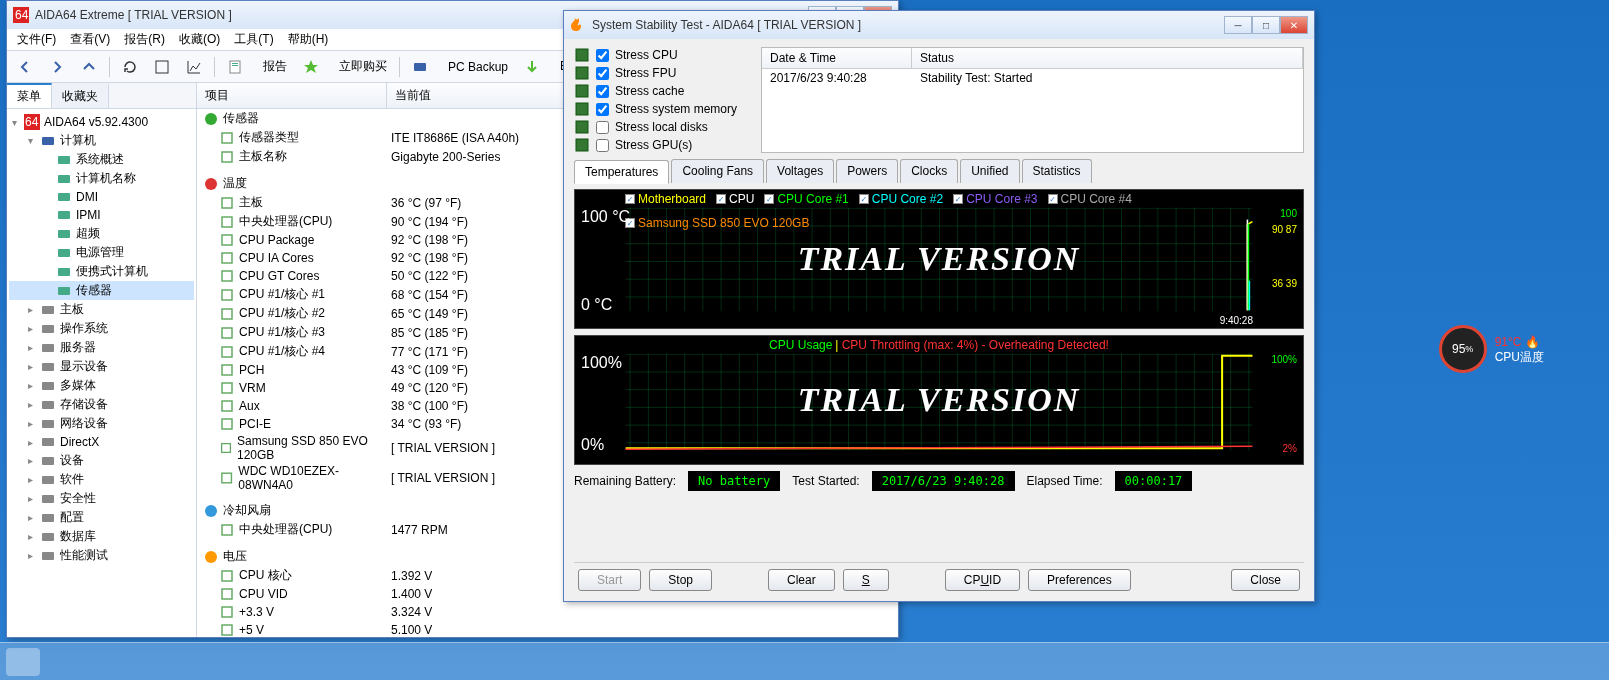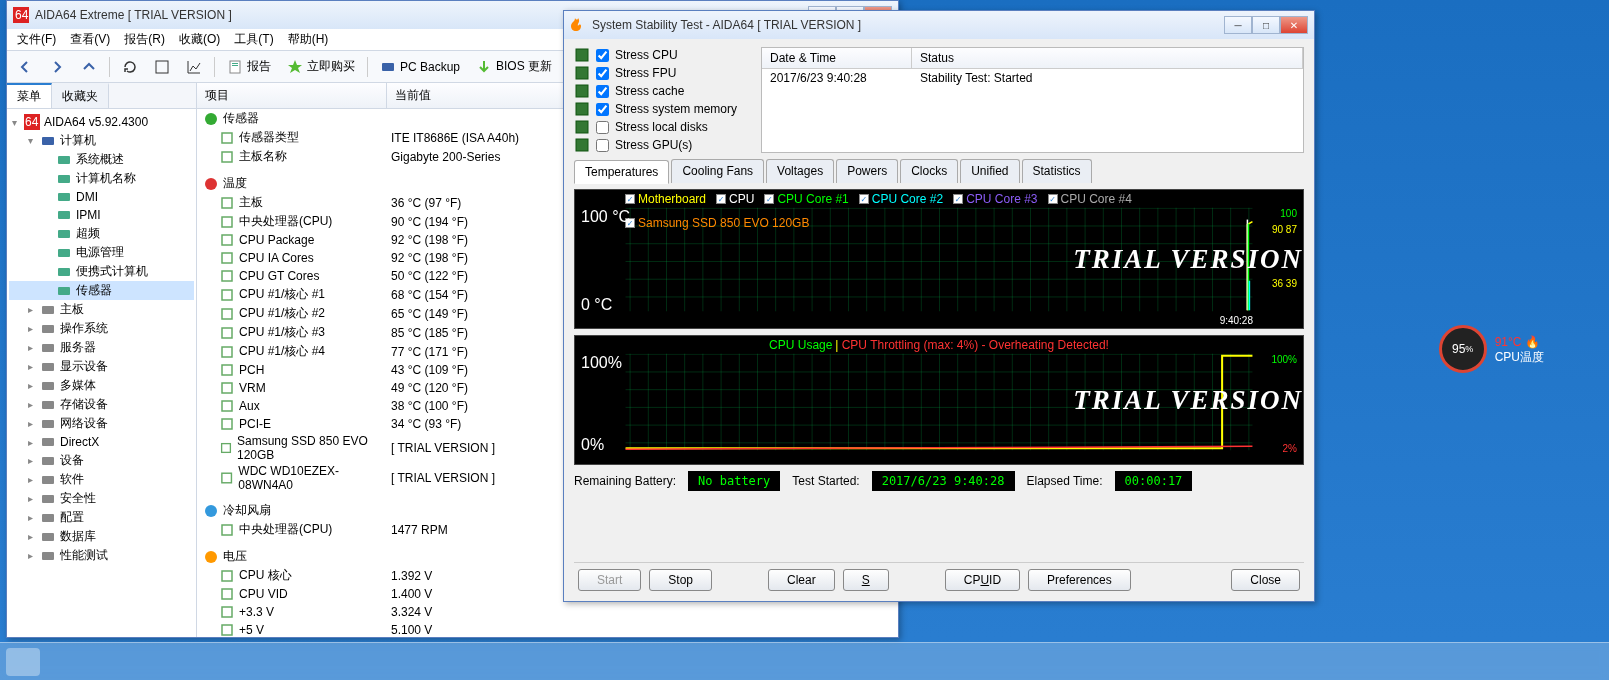--- a/index.html
+++ b/index.html
@@ -12,21 +12,21 @@
 .win-title .icon { width:16px; height:16px; margin-right:6px; }
 .win-controls { margin-left:auto; display:flex; gap:0; }
 .win-btn { width:28px; height:18px; border:1px solid #a0b4d0; background:linear-gradient(to bottom,#f4f8ff,#d8e6f8); display:flex;align-items:center;justify-content:center; font-size:10px;}
 .win-btn.close { background:linear-gradient(to bottom,#e98,#d43); color:#fff;}
 
 
 #main-win { left:6px; top:0; width:893px; height:638px; }
 .menubar { background:#fff; border-bottom:1px solid #d0d8e4; height:22px; display:flex; align-items:center; padding:0 4px; gap:2px; }
 .menubar span { padding:2px 6px; cursor:default; }
 .toolbar { background:#f7f9fc; border-bottom:1px solid #d0d8e4; height:32px; display:flex; align-items:center; padding:0 4px; gap:4px; }
-.tb-btn { padding:4px 6px; display:flex; align-items:center; gap:4px; }
+.tb-btn { padding:4px 6px; display:flex; align-items:center; gap:20px; }
 .tb-sep { width:1px; height:20px; background:#ccc; margin:0 2px; }
 .tb-ico { width:16px;height:16px; display:inline-block;}
 
 .main-body { flex:1; display:flex; min-height:0; }
 .tree-panel { width:190px; border-right:1px solid #d0d8e4; display:flex; flex-direction:column; }
 .tabs-small { display:flex; border-bottom:1px solid #d0d8e4; background:#f4f6fa; }
 .tabs-small div { padding:3px 10px; border-right:1px solid #d0d8e4; background:#fff; border-top:2px solid #2a7ed1;}
 .tabs-small div.inactive { background:#eef2f8; border-top:2px solid transparent; }
 .tree { flex:1; overflow:auto; padding:4px 2px; }
 .tree-item { display:flex; align-items:center; gap:4px; padding:1px 0; white-space:nowrap; }
@@ -65,21 +65,21 @@
 
 .graph-tabs { display:flex; gap:2px; }
 .graph-tabs div { padding:4px 10px; border:1px solid #aaa; border-bottom:none; background:#eaeef4; border-radius:3px 3px 0 0; }
 .graph-tabs div.active { background:#fff; font-weight:normal; border-bottom:1px solid #fff; position:relative; top:1px; }
 
 .graph { background:#000; border:1px solid #444; position:relative; height:140px; }
 .graph svg { position:absolute; inset:0; width:100%; height:100%; }
 .graph-legend { position:absolute; top:2px; left:50px; right:10px; display:flex; gap:10px; flex-wrap:wrap; color:#fff; font-size:10px;}
 .graph-legend span { display:flex; align-items:center; gap:3px; }
 .chk { width:10px;height:10px;border:1px solid #888;background:#fff;display:inline-flex;align-items:center;justify-content:center;font-size:8px;color:#2a7ed1;}
-.watermark { position:absolute; left:0;right:0;top:50%;transform:translateY(-50%); text-align:right; color:#fff; font-size:27px; font-family:serif; font-weight:bold; font-style:italic; letter-spacing:2px; pointer-events:none;}
+.watermark { position:absolute; left:0;right:0;top:50%;transform:translateY(-50%); text-align:center; color:#fff; font-size:34px; font-family:serif; font-weight:bold; font-style:italic; letter-spacing:2px; pointer-events:none;}
 .axis-l { position:absolute; left:6px; color:#fff; font-size:16px; }
 .axis-r { position:absolute; right:6px; color:#fff; font-size:10px; }
 .axis-b { position:absolute; right:6px; bottom:2px; color:#fff; font-size:10px;}
 input[type=checkbox]{width:13px;height:13px;}
 
 .status-row { display:flex; align-items:center; gap:12px; font-size:12px;}
 .status-row .lbl { color:#000; }
 .status-row .val { background:#000; color:#0f0; padding:3px 10px; font-family:monospace; }
 .btn-row { display:flex; gap:8px; padding:6px 4px 2px; border-top:1px solid #ccc; margin-top:auto;}
 .btn { padding:3px 18px; border:1px solid #888; background:linear-gradient(to bottom,#fefefe,#e4e8ee); border-radius:3px; cursor:default;}

